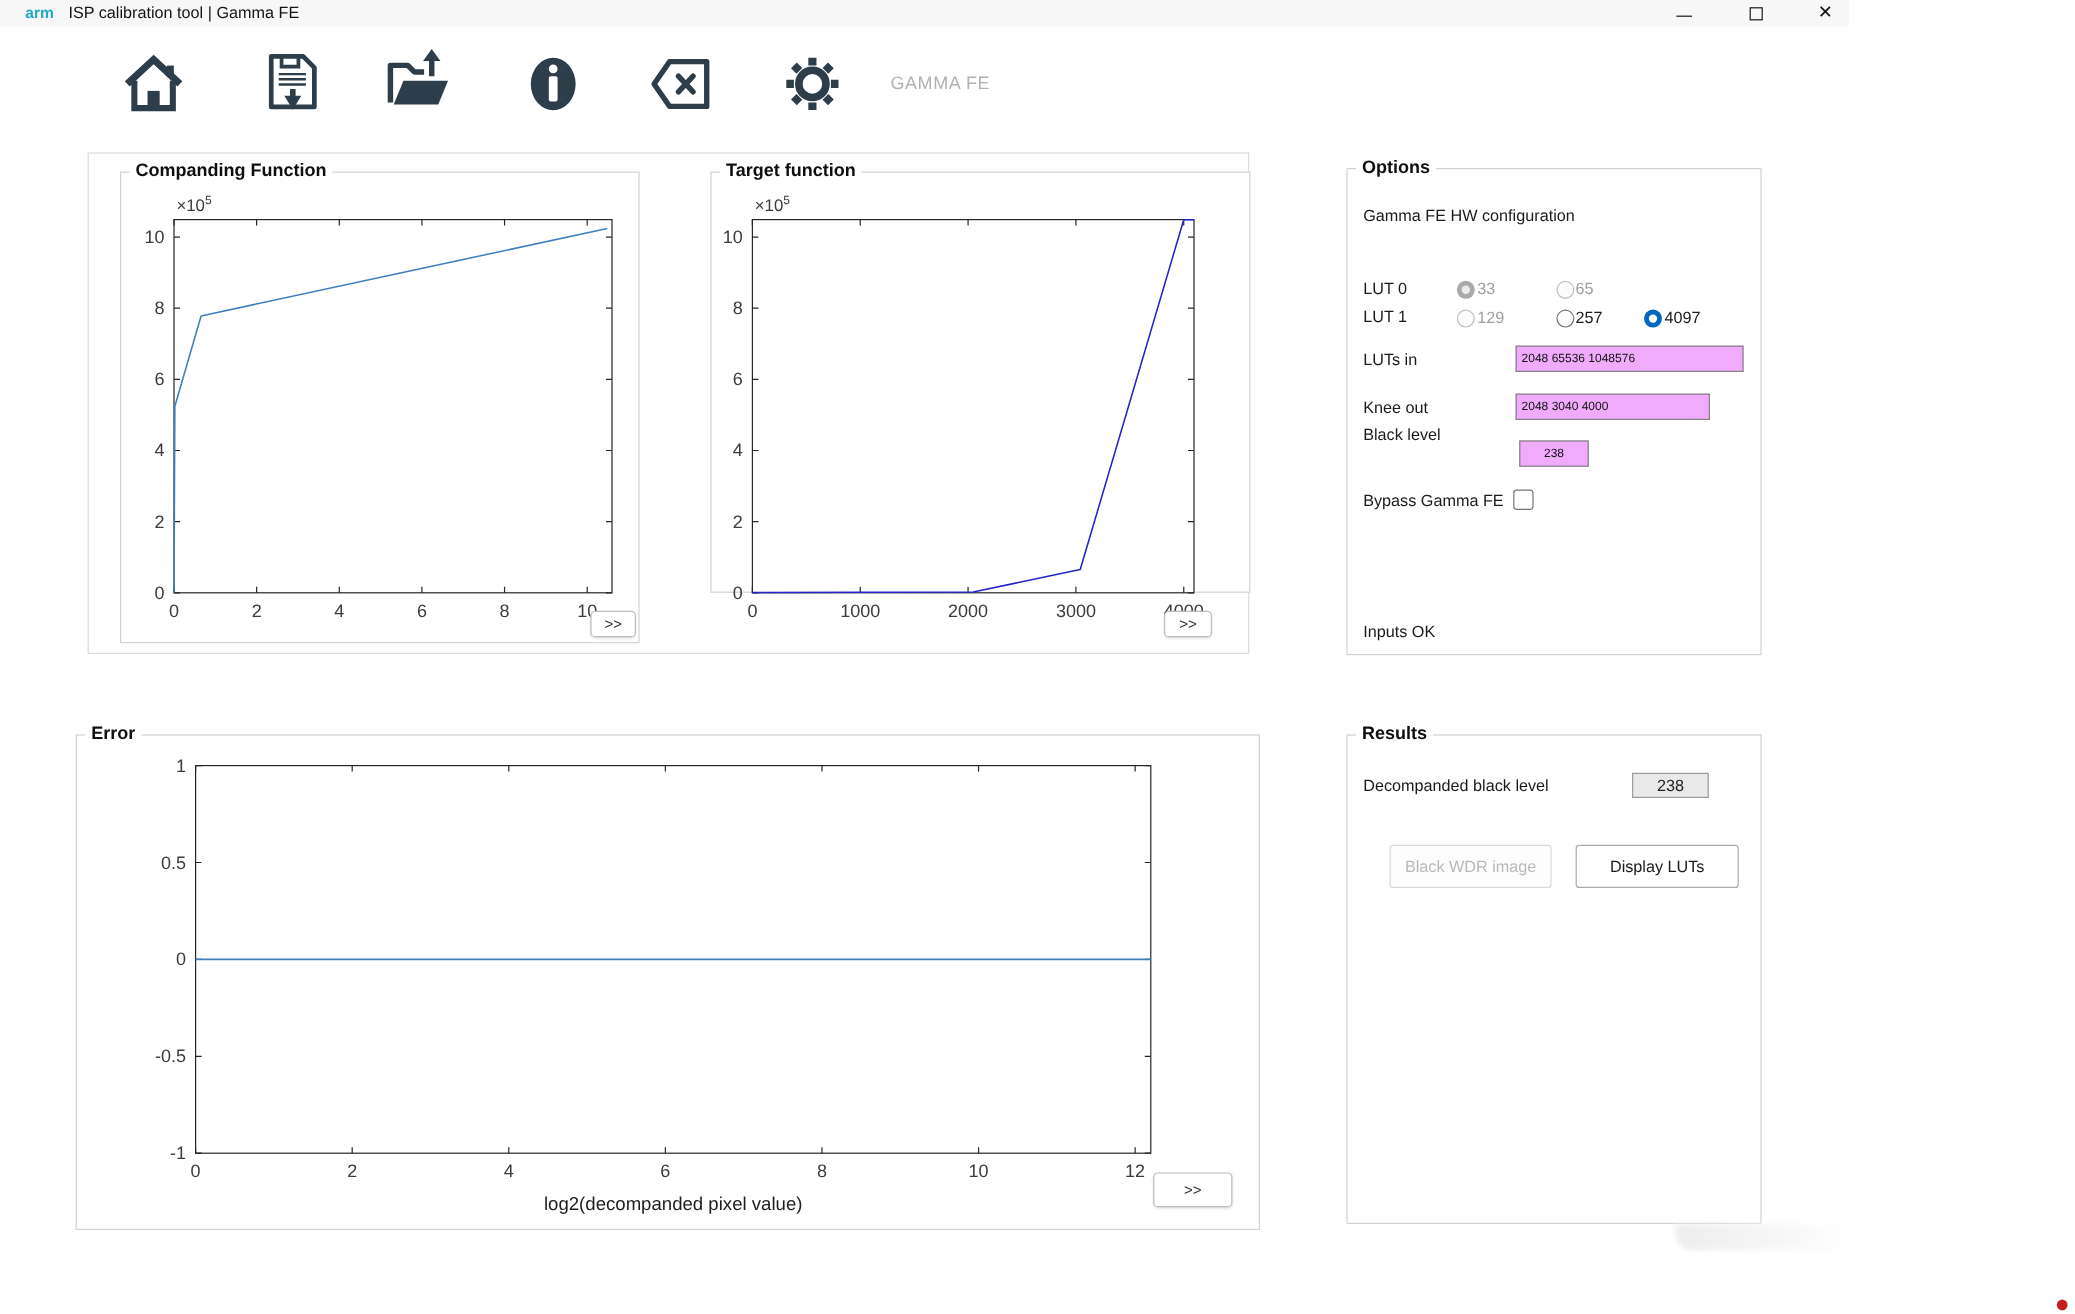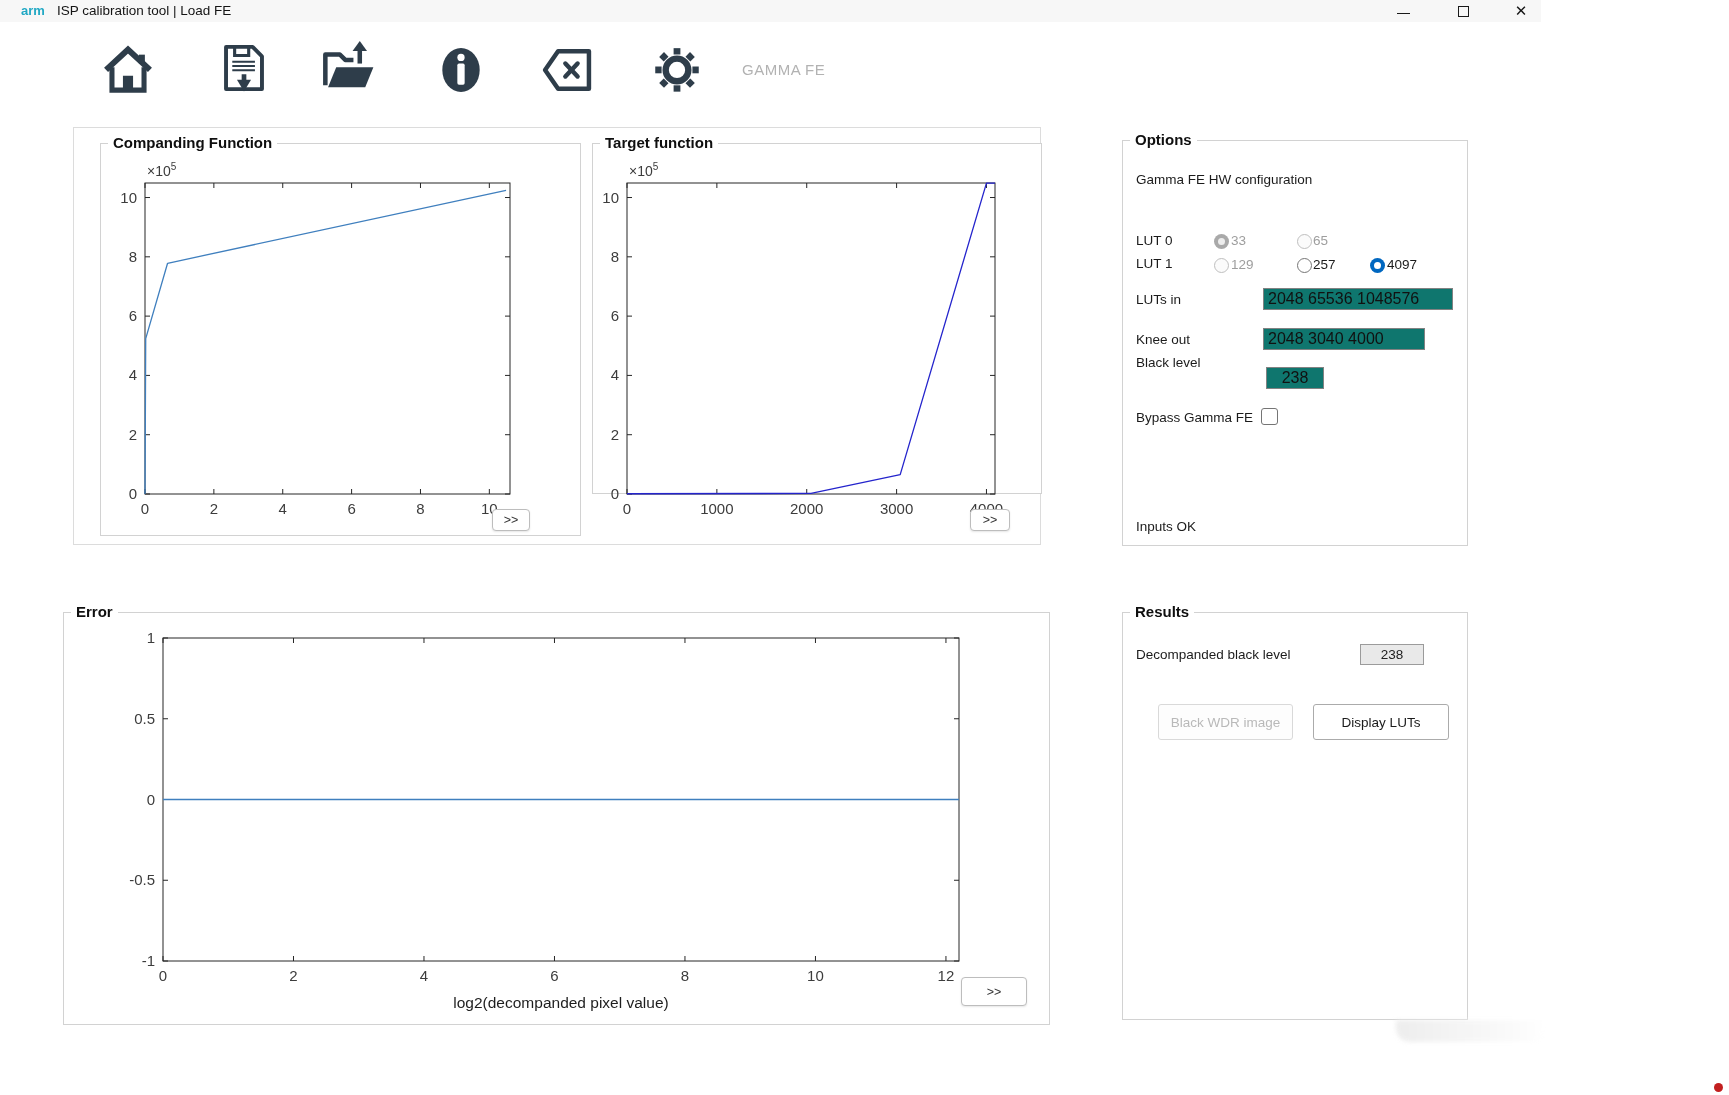--- a/index.html
+++ b/index.html
@@ -22,21 +22,21 @@
   .gb-title{position:absolute;top:-10px;left:7px;background:#fff;padding:0 5px;
             font-size:15px;font-weight:bold;color:#0f0f0f;white-space:nowrap}
   .chart{position:absolute;left:0;top:0;right:0;bottom:0}
   .chart svg text{font-family:"Liberation Sans",sans-serif}
   
   .expand-btn{position:absolute;border:1px solid #bdbdbd;border-radius:4px;background:#fff;
               font-size:12.5px;color:#333;display:flex;align-items:center;justify-content:center;
               box-shadow:0 1px 2px rgba(0,0,0,.10);box-sizing:border-box}
   .lbl{position:absolute;font-size:13.5px;color:#1b1b1b;white-space:nowrap}
   .lbl.dim{color:#9e9e9e}
-  .tf{position:absolute;border:1px solid #828282;background:#0f766e;font-size:16px;
+  .tf{position:absolute;border:1px solid #828282;background:#f0abfc;font-size:10px;
       padding:0 4px;font-family:inherit;box-sizing:border-box;color:#111}
   .tf.center{text-align:center}
   .rad{position:absolute;width:15px;height:15px;border-radius:50%;box-sizing:border-box}
   .rad .hole{position:absolute;left:4px;top:4px;right:4px;bottom:4px;background:#fff;border-radius:50%}
   .rad.sel-on{background:#0067c0}
   .rad.dis-on{background:#a9a9a9}
   .rad.dis-on .hole{background:#ededed}
   .rad.dis-off{border:1px solid #bfbfbf;background:#fbfbfb}
   .rad.en-off{border:1px solid #767676;background:#fff}
   .checkbox{position:absolute;width:17px;height:17px;border:1px solid #757575;border-radius:3px;
@@ -52,21 +52,21 @@
                  border-radius:0 0 14px 14px;filter:blur(2px);opacity:.9}
   .red-dot{position:absolute;left:1714px;top:1083px;width:9px;height:9px;border-radius:50%;background:#c21f1f}
 </style>
 </head>
 <body>
 
 <div class="stage">
 
   <div class="titlebar">
     <span class="arm-logo">arm</span>
-    <span class="win-title">ISP calibration tool | Load FE</span>
+    <span class="win-title">ISP calibration tool | Gamma FE</span>
     <div class="win-btn" style="left:1388px">
       <span class="glyph-min"></span>
     </div>
     <div class="win-btn" style="left:1448px;padding-top:1px">
       <span class="glyph-max"></span>
     </div>
     <div class="win-btn" style="left:1506px">
       <span class="glyph-close">✕</span>
     </div>
   </div>
@@ -122,21 +122,21 @@
         <line x1="32" y1="16" x2="32" y2="9"></line>
           <line x1="44" y1="21" x2="49" y2="16"></line>
       </g>
       <circle cx="32" cy="33" r="12.5" fill="none" stroke="#2e3d4a" stroke-width="7"></circle>
     </svg>
   </div>
   <span class="page-label">GAMMA FE</span>
 
   <div class="panel" style="left:73px;top:127px;width:968px;height:418px"></div>
 
-  <div class="gb" style="left:100px;top:143px;width:481px;height:393px">
+  <div class="gb" style="left:100px;top:143px;width:433px;height:393px">
     <span class="gb-title">Companding Function</span>
     <div class="chart"><svg width="433" height="393">
           <rect x="44" y="39" width="365" height="311" fill="#fff"></rect>
           <line x1="44" y1="350" x2="44" y2="345" stroke="#262626" stroke-width="1"></line>
           <line x1="44" y1="39" x2="44" y2="44" stroke="#262626" stroke-width="1"></line>
           <text x="44" y="370" text-anchor="middle" fill="#3c3c3c" font-size="15px">0</text>
           <line x1="112.8679245283019" y1="350" x2="112.8679245283019" y2="345" stroke="#262626" stroke-width="1"></line>
           <line x1="112.8679245283019" y1="39" x2="112.8679245283019" y2="44" stroke="#262626" stroke-width="1"></line>
           <text x="112.8679245283019" y="370" text-anchor="middle" fill="#3c3c3c" font-size="15px">2</text>
           <line x1="181.7358490566038" y1="350" x2="181.7358490566038" y2="345" stroke="#262626" stroke-width="1"></line>

